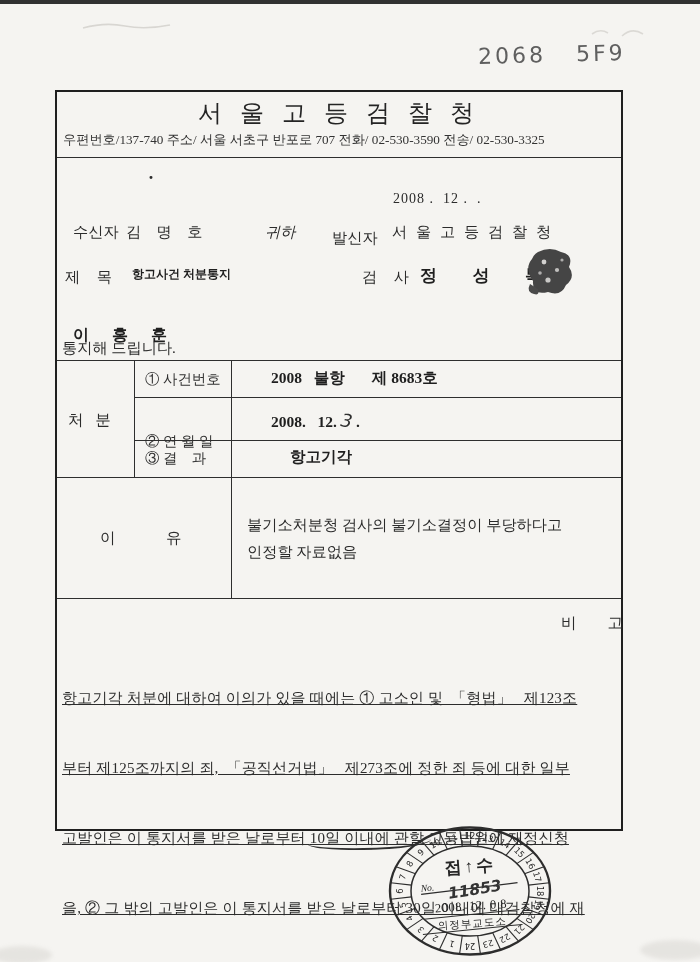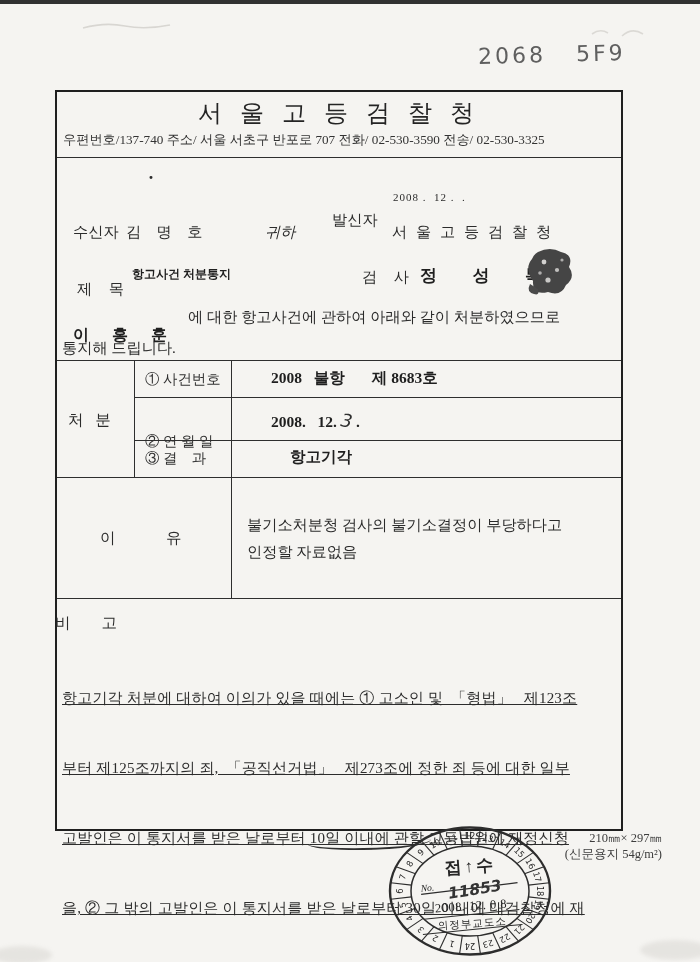--- a/index.html
+++ b/index.html
@@ -18,38 +18,38 @@
   .scan-edge-top{position:absolute;left:0;top:0;width:700px;height:4px;background:#1c1c1c;opacity:.9;}
   .corner-smudge{position:absolute;background:#b9b6b0;opacity:.25;border-radius:50%;filter:blur(2px);}
   
   .doc-box{position:absolute;left:55px;top:90px;width:568px;height:741px;border:2px solid #1f1f1f;box-sizing:border-box;background:transparent;}
   .hline{position:absolute;height:0;border-top:1.5px solid #2e2e2e;}
   .vline{position:absolute;width:0;border-left:1.5px solid #2e2e2e;}
   .header-title{left:55px;top:97px;width:568px;text-align:center;font-size:24px;letter-spacing:6px;color:#242424;}
   .address{left:63px;top:131px;font-size:13.2px;color:#333;}
   .divider{left:57px;top:157px;width:564px;}
   .stray-dot{left:148px;top:168px;font-size:18px;font-weight:700;}
-  .date-line{left:393px;top:191px;font-size:11px;letter-spacing:1px;}
+  .date-line{left:393px;top:191px;font-size:14px;letter-spacing:1px;}
   .fs15{font-size:15.2px;}
   .pencil-note{
     left:478px;top:42px;font-size:22px;letter-spacing:3px;color:#5f5f5f;
     font-family:"DejaVu Sans",sans-serif;transform:rotate(-1.5deg);
   }
   .pencil-squiggle{position:absolute;opacity:.5;}
   .subject{font-size:12px;}
   .pros-name{font-size:17px;letter-spacing:9px;}
   .person{font-size:16px;letter-spacing:5px;margin-top:20px;}
   .sender-name{letter-spacing:2.5px;}
   .cell-label{font-size:14.4px;color:#303030;}
   .cell-value{font-size:15.5px;}
   .handwrite{
     font-family:"DejaVu Sans",sans-serif;font-style:italic;font-weight:500;
     display:inline-block;transform:rotate(9deg);font-size:18px;color:#2f2f2f;
   }
-  .notes-title{left:55px;top:613px;width:568px;text-align:left;font-size:15.5px;color:#2b2b2b;white-space:pre;}
+  .notes-title{left:55px;top:613px;width:568px;text-align:right;font-size:15.5px;color:#2b2b2b;white-space:pre;}
   .notes-para{left:62px;top:640px;width:556px;font-size:15px;line-height:23.4px;letter-spacing:.2px;color:#2c2c2c;}
   .notes-line{white-space:pre;text-decoration:underline;}
   .hand-underline{position:relative;}
   .hand-underline::after{
     content:"";position:absolute;left:-3px;right:-6px;bottom:-4px;height:8px;
     border-bottom:2.2px solid #2f2f2f;border-radius:0 0 55% 45% / 0 0 10px 7px;
     transform:rotate(-0.8deg);
   }
   .size-note{left:437px;top:830px;width:225px;text-align:right;font-size:12.5px;line-height:16px;color:#3d3d3d;white-space:pre;}
   
@@ -83,40 +83,39 @@
   <div class="abs header-title">서 울 고 등 검 찰 청</div>
   <div class="abs address">우편번호/137-740 주소/ 서울 서초구 반포로 707 전화/ 02-530-3590 전송/ 02-530-3325</div>
   <div class="hline divider"></div>
 
   <div class="abs stray-dot">·</div>
   <div class="abs date-line">2008 .  12 .  .</div>
 
   <div class="abs fs15" style="left:73px;top:222px;">수신자</div>
   <div class="abs fs15" style="left:126px;top:222px;letter-spacing:1px;">김   명   호</div>
   <div class="abs fs15" style="left:265px;top:222px;font-style:italic;">귀하</div>
-  <div class="abs fs15" style="left:332px;top:210px;">발신자</div>
+  <div class="abs fs15" style="left:332px;top:228px;">발신자</div>
   <div class="abs fs15 sender-name" style="left:392px;top:222px;">서 울 고 등 검 찰 청</div>
 
-  <div class="abs fs15" style="left:77px;top:267px;letter-spacing:3px;margin-top:12px;">제  목</div>
+  <div class="abs fs15" style="left:65px;top:267px;letter-spacing:3px;">제  목</div>
   <div class="abs subject b" style="left:132px;top:266px;">항고사건 처분통지</div>
   <div class="abs fs15" style="left:362px;top:267px;letter-spacing:3px;">검  사</div>
   <div class="abs pros-name b" style="left:420px;top:264px;">정  성  복</div>
 
   <svg id="seal-svg" viewBox="0 0 52 50">
     <path d="M14 4 Q26 -2 37 4 Q50 7 45 19 Q52 29 42 37 Q37 49 24 44 Q8 48 9 33 Q0 20 8 11 Q10 6 14 4 Z" fill="#454545"></path>
     <path d="M6 36 Q2 44 10 46 Q16 48 14 41 Z" fill="#4a4a4a"></path>
     <circle cx="20" cy="14" r="2.4" fill="#f5f4f1" opacity=".8"></circle>
     <circle cx="33" cy="22" r="2.1" fill="#f5f4f1" opacity=".7"></circle>
     <circle cx="24" cy="32" r="2.6" fill="#f5f4f1" opacity=".75"></circle>
     <circle cx="38" cy="12" r="1.6" fill="#f5f4f1" opacity=".6"></circle>
     <circle cx="16" cy="25" r="1.8" fill="#f5f4f1" opacity=".6"></circle>
   </svg>
 
   <div class="abs person b" style="left:73px;top:305px;">이  홍  훈</div>
-  <div class="abs fs15" style="left:188px;top:307px;">에 대한 항고사건에 관하여 아래와 같이 처분하였으므로</div>
   <div class="abs fs15" style="left:62px;top:338px;">통지해 드립니다.</div>
 
   <div class="hline" style="left:57px;top:360px;width:564px;"></div>
   <div class="vline" style="left:134px;top:360px;height:117px;"></div>
   <div class="vline" style="left:231px;top:360px;height:238px;"></div>
   <div class="hline" style="left:134px;top:397px;width:487px;"></div>
   <div class="hline" style="left:134px;top:440px;width:487px;"></div>
   <div class="hline" style="left:57px;top:477px;width:564px;"></div>
   <div class="hline" style="left:57px;top:598px;width:564px;"></div>
 
@@ -139,21 +138,20 @@
   <div class="abs notes-para">
     <div class="notes-line">항고기각 처분에 대하여 이의가 있을 때에는 ① 고소인 및  「형법」   제123조</div>
     <div class="notes-line">부터 제125조까지의 죄,  「공직선거법」   제273조에 정한 죄 등에 대한 일부</div>
     <div class="notes-line"><span>고발인은 이 통지서를 받은 날로부터 </span><span class="hand-underline">10일 이내에 관할</span><span> 고등법원에 재정신청</span></div>
     <div class="notes-line">을, ② 그 밖의 고발인은 이 통지서를 받은 날로부터 30일 이내에 대검찰청에 재</div>
     
     
     
   </div>
 
-  <div class="abs size-note"><span>210㎜× 297㎜</span><br><span>(신문용지 54g/m²)</span></div>
 
   <svg id="stamp-svg" viewBox="0 0 170 136">
     <ellipse class="stamp-stroke" cx="85" cy="68" rx="80" ry="63.5" stroke-width="2.4"></ellipse>
     <ellipse class="stamp-stroke" cx="85" cy="68" rx="59" ry="45" stroke-width="1.5"></ellipse>
     <g id="dial">
         <text x="67.01207636537481" y="123.44295753275422" class="dial-num" transform="rotate(-165 67.01207636537481 120.64295753275422)">1</text>
         <line x1="62.421677490459714" y1="109.57457896300791" x2="54.38532541079284" y2="126.66635031446671" class="dial-tick"></line>
         <text x="50.24999999999997" y="117.9983845062519" class="dial-num" transform="rotate(-150 50.24999999999997 115.1983845062519)">2</text>
         <line x1="49.083075688485465" y1="103.70090031310556" x2="36.29908567930233" y2="118.37793710849343" class="dial-tick"></line>
         <text x="35.856078707534934" y="109.33731957466684" class="dial-num" transform="rotate(-135 35.856078707534934 106.53731957466684)">3</text>

